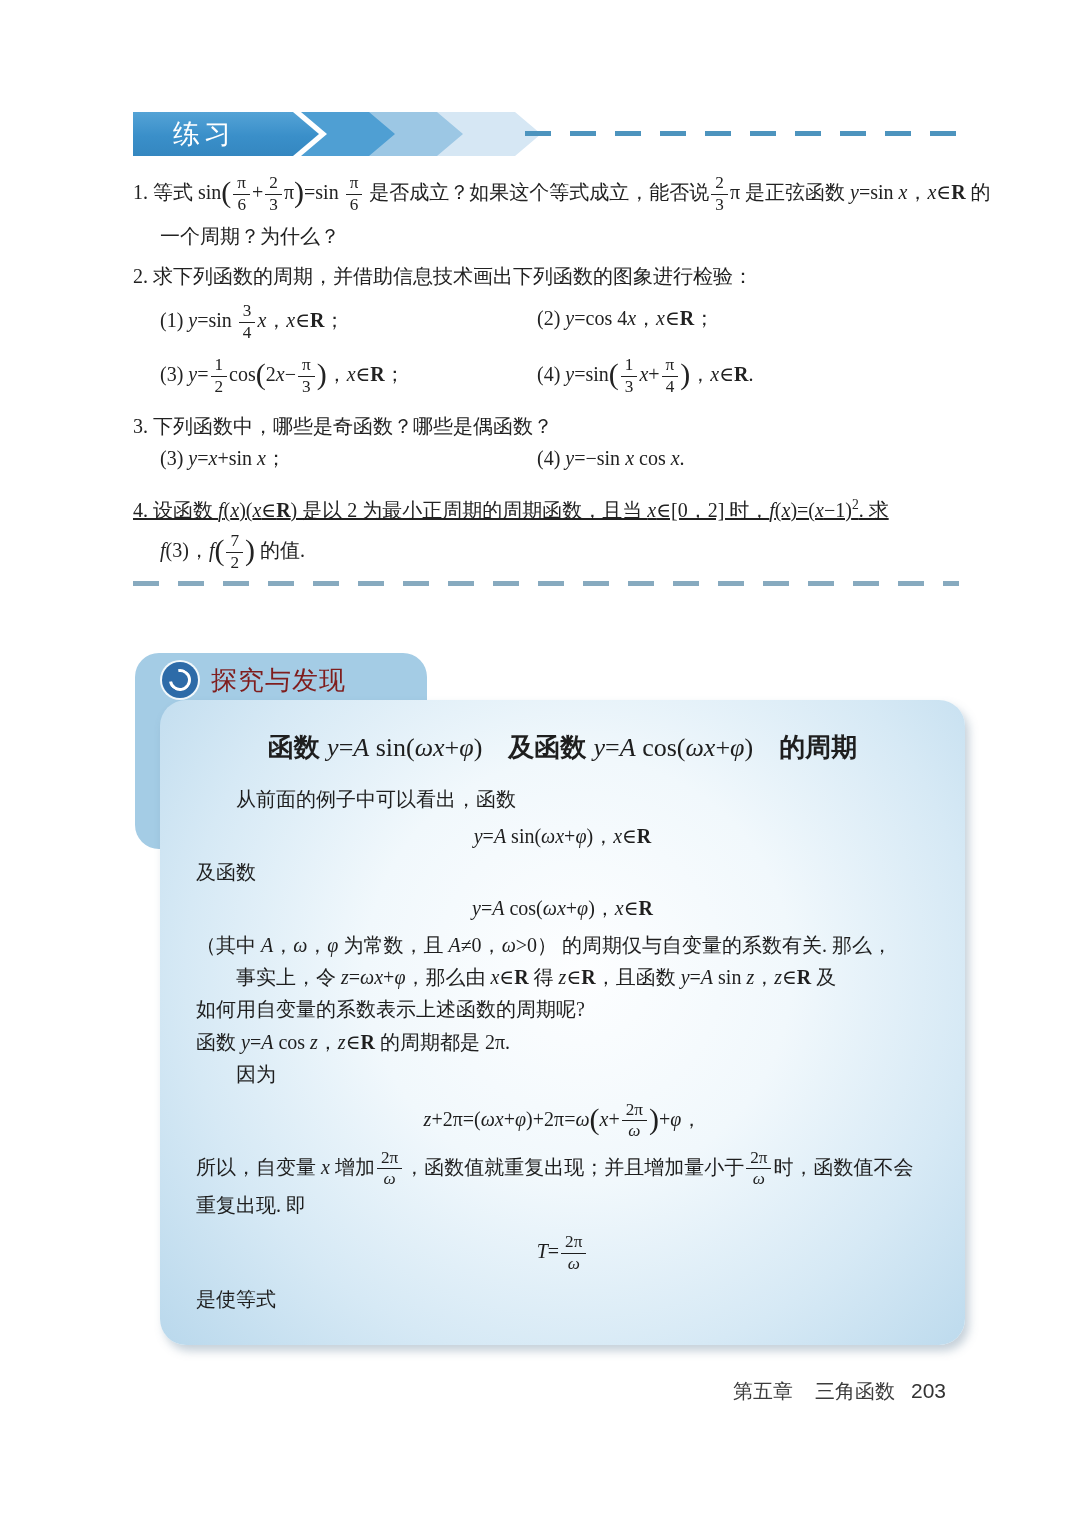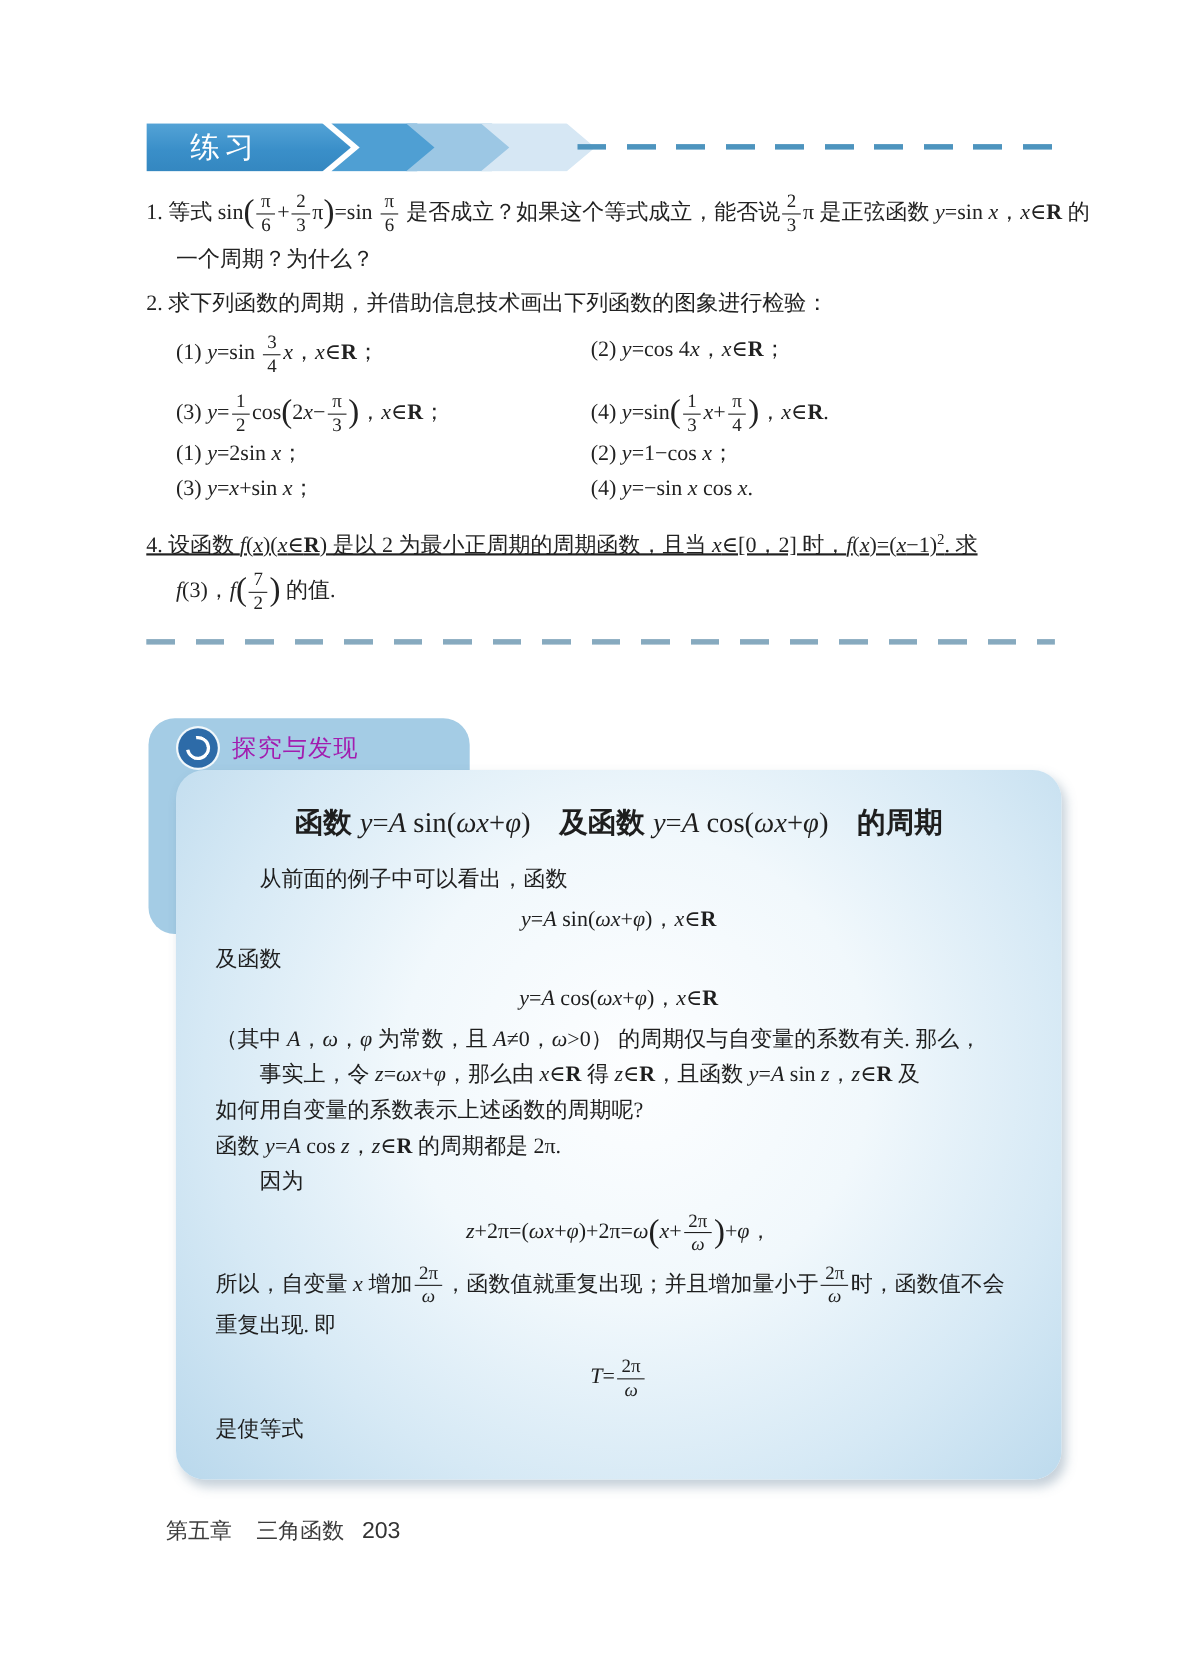--- a/index.html
+++ b/index.html
@@ -51,37 +51,37 @@
 
   
   .explore-tab{position:absolute;left:135px;top:653px;width:292px;height:196px;
     background:#a4cce5;border-radius:24px;}
   .tab-head{display:flex;align-items:center;gap:13px;padding:9px 0 0 27px;}
   .cycle-icon{width:36px;height:36px;border-radius:50%;background:#2d6ba8;
     display:flex;align-items:center;justify-content:center;flex:0 0 auto;
     box-shadow:0 0 0 2px rgba(255,255,255,.85);}
   .cycle-ring{width:16px;height:16px;border:3px solid #fff;border-radius:50%;
     border-left-color:transparent;transform:rotate(35deg);}
-  .tab-label{font-family:"Liberation Sans","DejaVu Sans",sans-serif;font-size:22px;
-    color:#a21caf;letter-spacing:1px;}
+  .tab-label{font-family:"Liberation Sans","DejaVu Sans",sans-serif;font-size:26px;
+    color:#7f1d1d;letter-spacing:1px;}
   .explore-box{position:absolute;left:160px;top:700px;width:805px;height:645px;border-radius:26px;
     background:radial-gradient(circle at 52% 42%,#fdfeff 0%,#f1f8fc 38%,#d6e9f5 70%,#b9d8ec 100%);
     box-shadow:4px 6px 10px rgba(90,120,145,.35);
     padding:0 36px;box-sizing:border-box;font-size:20px;line-height:1.62;color:#1e1e1e;}
   .bx-title{text-align:center;font-size:26px;margin-top:26px;margin-bottom:14px;white-space:nowrap;}
   .hb{font-family:"Liberation Sans","DejaVu Sans",sans-serif;font-weight:bold;}
   .indent{text-indent:2em;}
   .center{text-align:center;}
   .bx .ln{white-space:nowrap;}
   .f-line{margin:4px 0;}
   .f3-line{margin:10px 0 8px;}
   .f4-line{margin:12px 0 10px;}
 
   
-  .footer{position:absolute;left:151px;top:1378px;width:826px;
+  .footer{position:absolute;left:120px;top:1378px;width:826px;text-align:right;
     font-size:20px;color:#3c3c3c;}
   .footer .sec{margin-left:22px;}
   .footer .num{margin-left:16px;font-family:"Liberation Sans","DejaVu Sans",sans-serif;
     font-size:21px;color:#333;}
 </style>
 </head>
 <body>
 
 <div class="page">
 
@@ -129,24 +129,21 @@
           </span><span class="bigp">)</span>，<span class="it">x</span>∈<span class="bf">R</span>；</div>
       <div class="ln">(4) <span class="it">y</span>=sin<span class="bigp">(</span><span class="frac">
             <span class="num">1</span>
             <span class="den">3</span>
           </span><span class="it">x</span>+<span class="frac">
             <span class="num">π</span>
             <span class="den">4</span>
           </span><span class="bigp">)</span>，<span class="it">x</span>∈<span class="bf">R</span>.</div>
     </div>
 
-    <div class="row2 p3r">
-      <div class="ln">(1) <span class="it">y</span>=2sin <span class="it">x</span>；</div>
-      <div class="ln">(2) <span class="it">y</span>=1−cos <span class="it">x</span>；</div>
-    </div>
+    <div class="ln p3h">3. 下列函数中，哪些是奇函数？哪些是偶函数？</div>
     <div class="row2 p3r">
       <div class="ln">(3) <span class="it">y</span>=<span class="it">x</span>+sin <span class="it">x</span>；</div>
       <div class="ln">(4) <span class="it">y</span>=−sin <span class="it">x</span> cos <span class="it">x</span>.</div>
     </div>
 
     <div class="ln p4l1">4. 设函数 <span class="it">f</span>(<span class="it">x</span>)(<span class="it">x</span>∈<span class="bf">R</span>) 是以 2 为最小正周期的周期函数，且当 <span class="it">x</span>∈[0，2] 时，<span class="it">f</span>(<span class="it">x</span>)=(<span class="it">x</span>−1)<span class="sup">2</span>. 求</div>
     <div class="ln hang p4l2"><span class="it">f</span>(3)，<span class="it">f</span><span class="bigp">(</span><span class="frac">
           <span class="num">7</span>
           <span class="den">2</span>
         </span><span class="bigp">)</span> 的值.</div>

